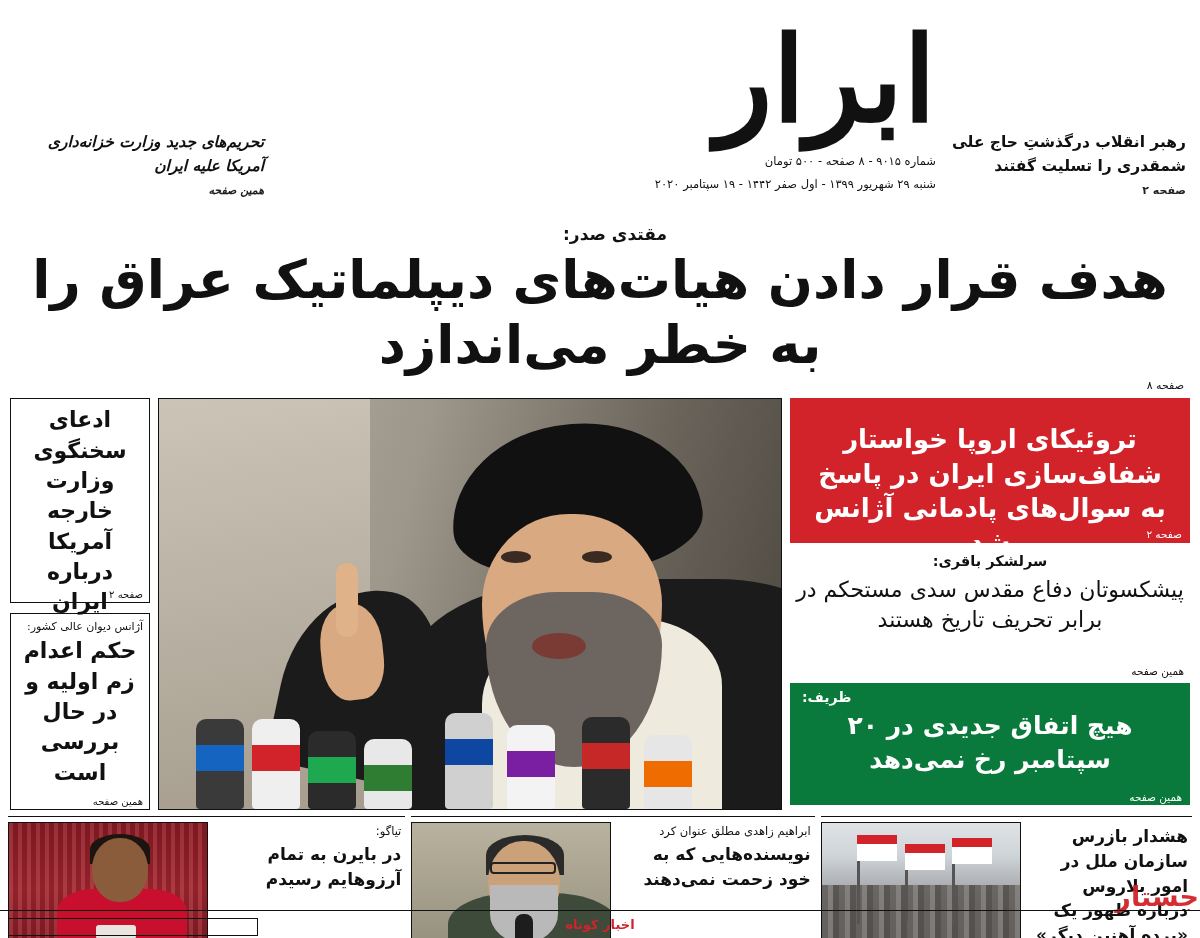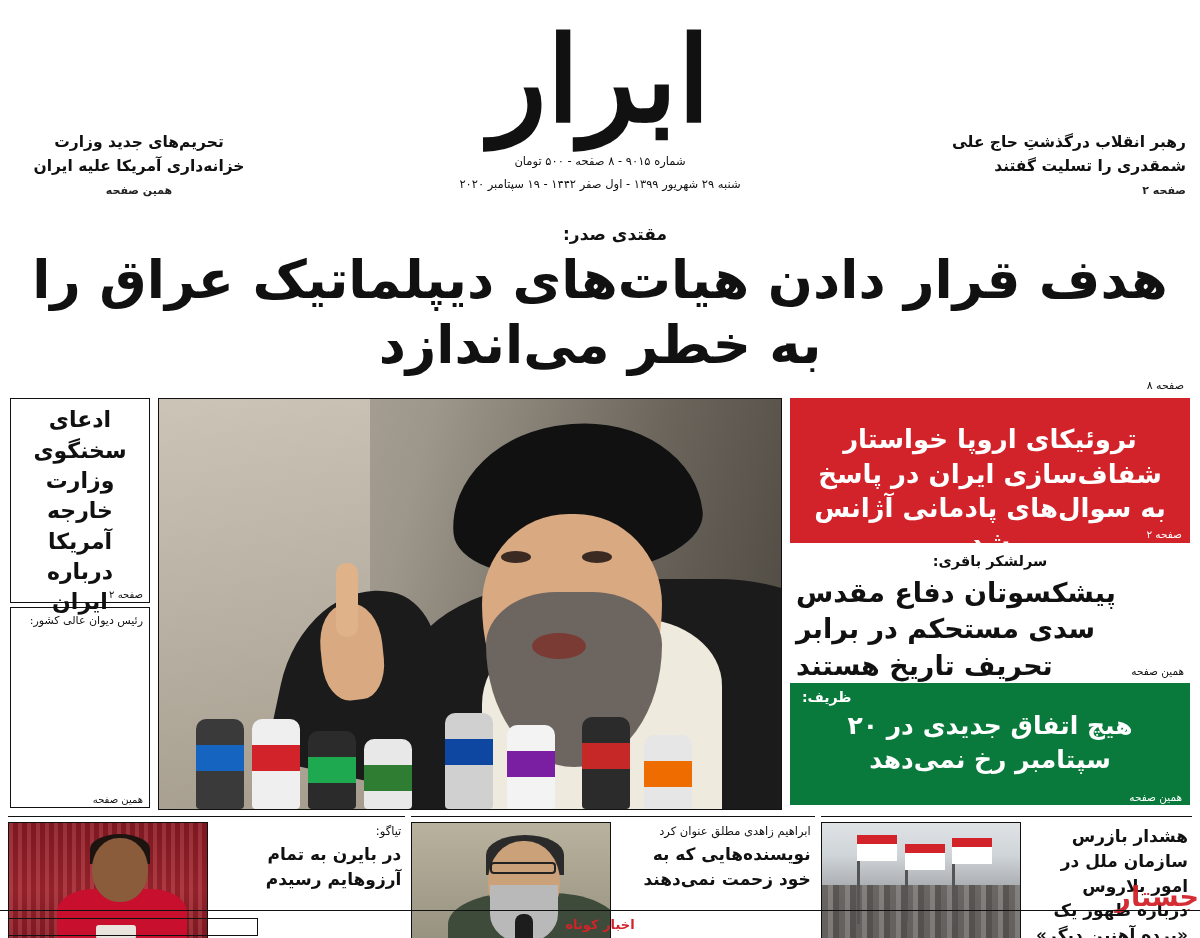--- a/index.html
+++ b/index.html
@@ -23,30 +23,29 @@
     height: 222px;
   }
   .mast-side {
     width: 250px;
     font-size: 15.5px;
     font-weight: bold;
     line-height: 1.55;
     padding-top: 120px;
   }
   .mast-side.right { text-align: right; }
-  .mast-side.left  { text-align: center; }
+  .mast-side.left  { text-align: right; font-style: italic; }
   .mast-side .note {
     font-size: 11px;
     font-weight: bold;
     margin-top: 4px;
     color: #222;
   }
   .mast-center {
     flex: 1;
-    text-align: center;
     padding-top: 2px;
   }
   .logo {
     font-family: "DejaVu Serif", "Liberation Serif", serif;
     font-size: 118px;
     font-weight: bold;
     line-height: 1.15;
     letter-spacing: -2px;
   }
   .mast-line {
@@ -80,21 +79,21 @@
 
   
   .mid {
     display: flex;
     gap: 8px;
     padding: 0 10px;
     height: 412px;
   }
   .col-right { width: 400px; display: flex; flex-direction: column; gap: 6px; }
   .col-center { flex: 1; }
-  .col-left { width: 140px; display: flex; flex-direction: column; gap: 4px; }
+  .col-left { width: 140px; display: flex; flex-direction: column; gap: 10px; }
 
   .box-red {
     background: #d2232a;
     color: #fff;
     padding: 12px 14px 6px 14px;
     height: 145px;
     position: relative;
   }
   .box-red .txt {
     font-size: 26px;
@@ -110,23 +109,23 @@
   }
 
   .plain-block { padding: 4px 6px 0 6px; height: 128px; position: relative; }
   .plain-block .sub {
     text-align: center;
     font-size: 14.5px;
     font-weight: bold;
     margin-bottom: 6px;
   }
   .plain-block .txt {
-    text-align: left;
-    font-size: 27px;
-    font-weight: bold;
+    text-align: center;
+    font-size: 22px;
+    font-weight: normal;
     line-height: 1.34;
   }
   .plain-block .pg {
     position: absolute; bottom: 0; right: 6px; font-size: 10.5px;
   }
 
   .box-green {
     background: #0a7a3c;
     color: #fff;
     padding: 6px 12px 6px 12px;
@@ -388,21 +387,22 @@
         </div>
       </div>
     </div>
 
     <div class="col-left">
       <div class="box-out first">
         <div class="txt">ادعای سخنگوی وزارت خارجه آمریکا درباره ایران</div>
         <div class="pg">صفحه ۲</div>
       </div>
       <div class="box-out second">
-        <div class="sub">رئیس دیوان عالی کشور:</div>
+        <div class="sub">آژانس دیوان عالی کشور:</div>
+        <div class="txt">حکم اعدام زم اولیه و در حال بررسی است</div>
         <div class="pg">همین صفحه</div>
       </div>
     </div>
   </div>
 
   <div class="bottom">
 
     <div class="bcell c1">
       <div class="btext">
         <div class="txt">هشدار بازرس سازمان ملل در امور بلاروس درباره ظهور یک «پرده آهنین دیگر»</div>

